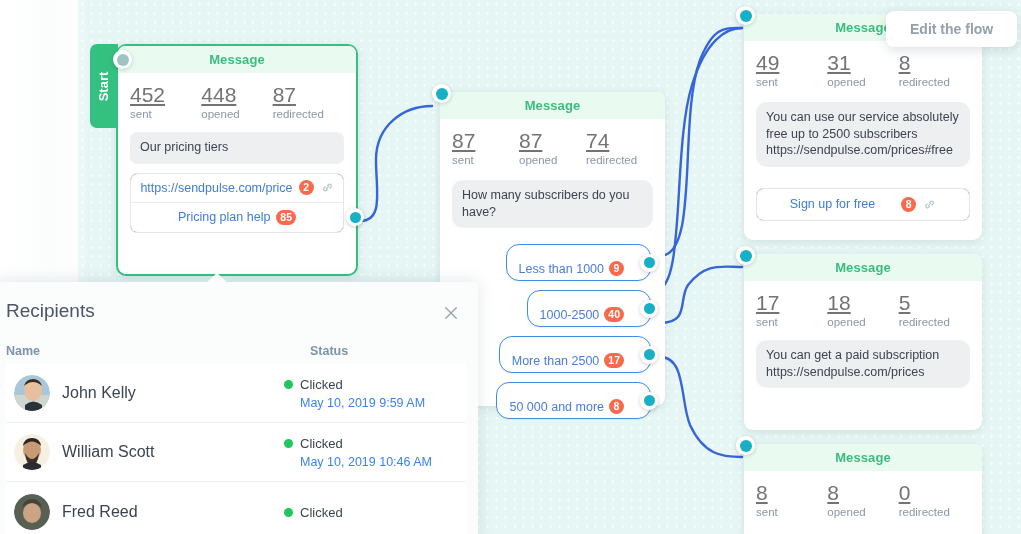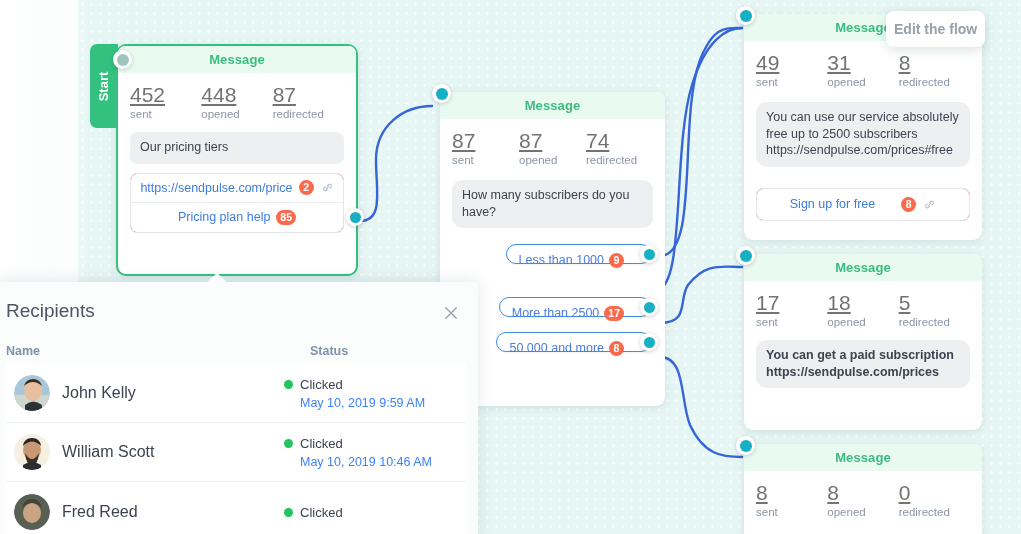--- a/index.html
+++ b/index.html
@@ -112,41 +112,41 @@
   }
   .start-tab span {
     transform: rotate(-90deg);
     color:#fff; font-size: 13px; font-weight:bold; white-space:nowrap;
   }
 
   
   .pills { position:absolute; }
   .pill {
     position: relative;
-    height: 20px;
+    height: 37px;
     border: 1.6px solid #3d8de0;
     border-radius: 13px;
     background:#fff;
     display:inline-flex; align-items:center; justify-content:center;
     padding: 12px 26px 0 12px;
     font-size: 12.5px; color:#4a7de0;
-    margin-bottom: 15px;
+    margin-bottom: 9px;
     box-shadow: 0 1px 2px rgba(0,0,0,.05);
     white-space: nowrap;
   }
   .pill .badge { margin-left:5px; }
   .pill .dot-out { right:-8px; }
 
   
   .tooltip {
     position:absolute;
     background:#fff;
     border-radius: 8px;
     box-shadow: 0 3px 12px rgba(40,60,80,.16);
-    padding: 10px 8px;
+    padding: 10px 24px;
     font-size: 14px; font-weight: bold; color:#96a0ab;
   }
 
   
   .panel {
     position:absolute;
     background:#fbfcfc;
     border-radius: 4px;
     box-shadow: 0 -1px 16px rgba(40,70,90,.13);
   }
@@ -268,21 +268,27 @@
   </div>
 
   <div class="pills" style="left:440px; top:244px; width:225px; text-align:right; padding-right:14px;">
     <div class="pill">
       <span>Less than 1000</span>
       <span class="badge">9</span>
       <span class="dot-out">
           <i></i>
         </span>
     </div><br>
-    <br>
+    <div class="pill">
+      <span>1000-2500</span>
+      <span class="badge">40</span>
+      <span class="dot-out">
+          <i></i>
+        </span>
+    </div><br>
     <div class="pill">
       <span>More than 2500</span>
       <span class="badge">17</span>
       <span class="dot-out">
           <i></i>
         </span>
     </div><br>
     <div class="pill">
       <span>50 000 and more</span>
       <span class="badge">8</span>
@@ -343,21 +349,21 @@
       </div>
       <div class="stat">
         <div class="stat-num">18</div>
         <div class="stat-lbl">opened</div>
       </div>
       <div class="stat">
         <div class="stat-num">5</div>
         <div class="stat-lbl">redirected</div>
       </div>
     </div>
-    <div class="bubble" style="font-weight:bold;">You can get a paid subscription https://sendpulse.com/prices</div>
+    <div class="bubble" style="">You can get a paid subscription https://sendpulse.com/prices</div>
   </div>
 
   <div class="node" style="left:744px; top:444px; width:238px; height:110px;">
     <div class="dot-in">
         <i></i>
       </div>
     <div class="node-head">
       <div class="node-head-title">Message</div>
     </div>
     <div class="stats">

